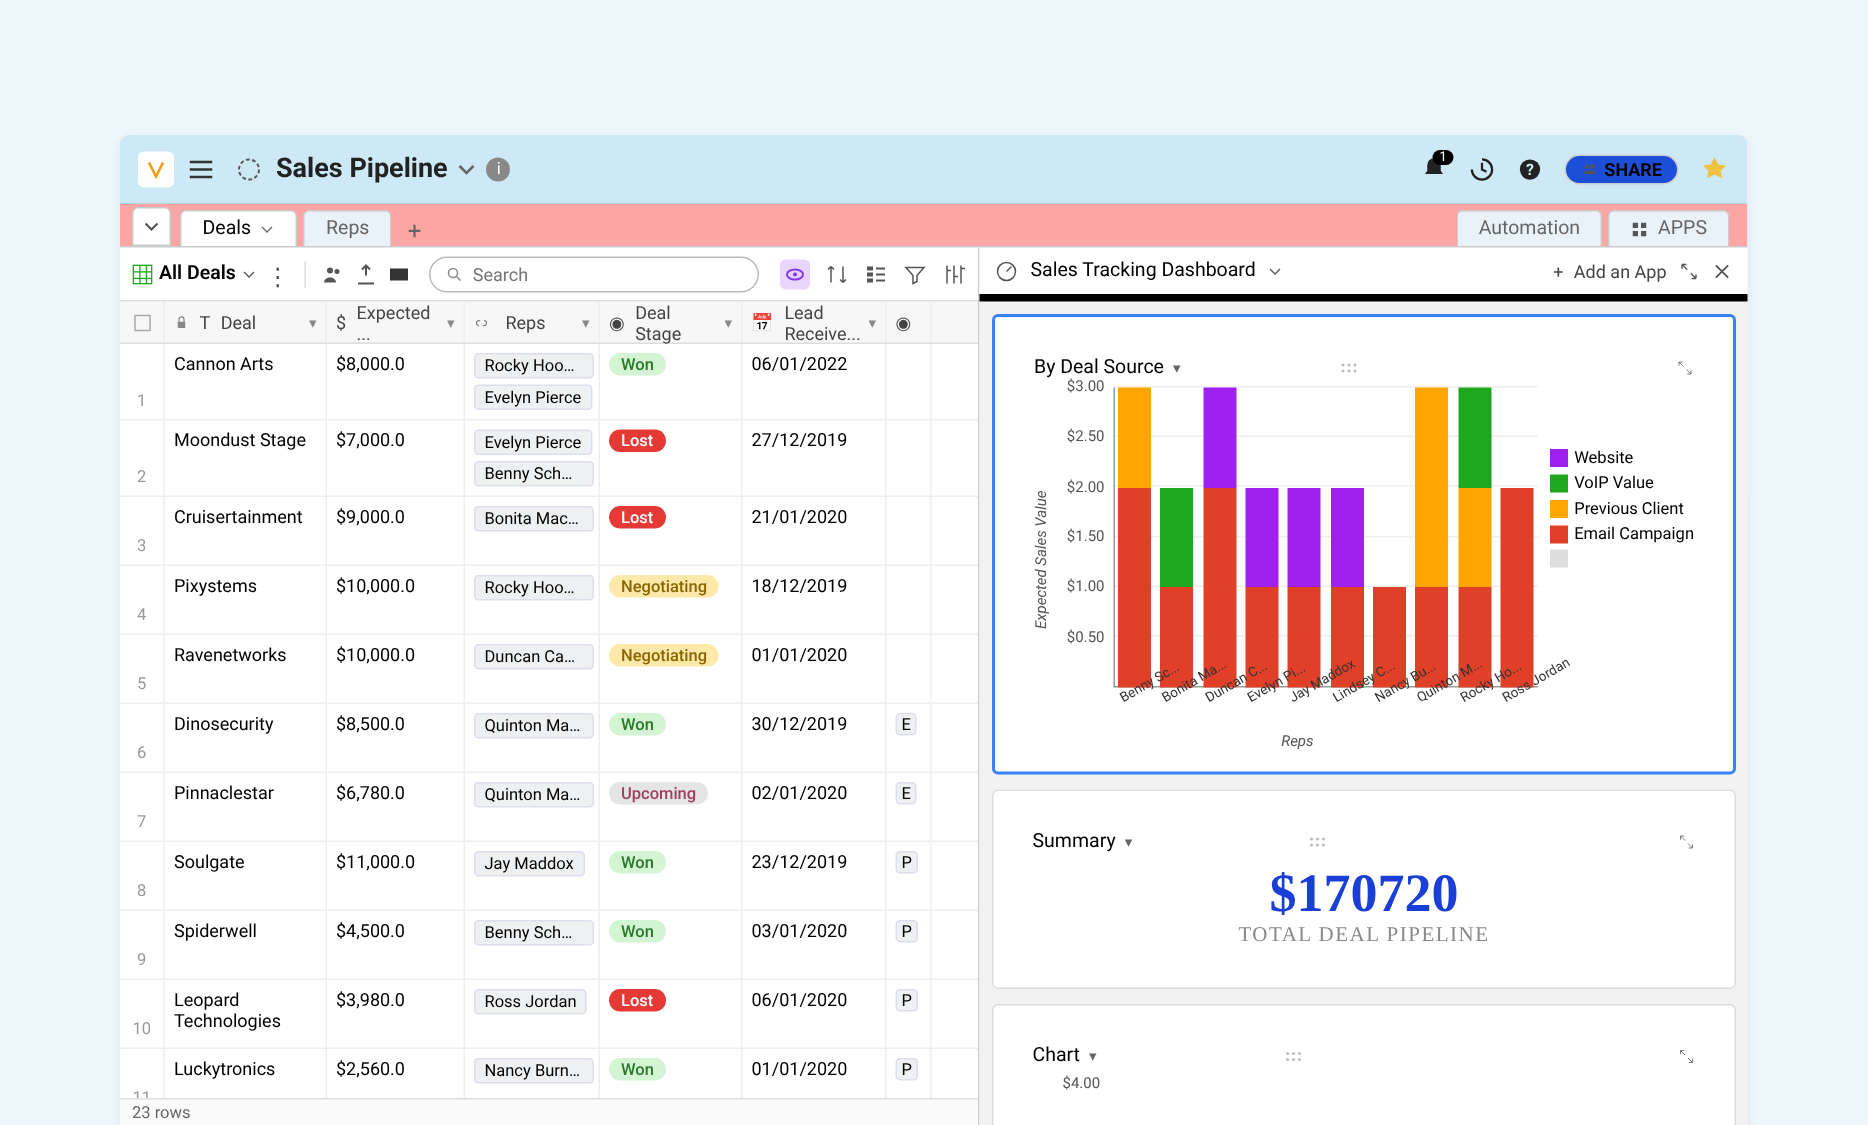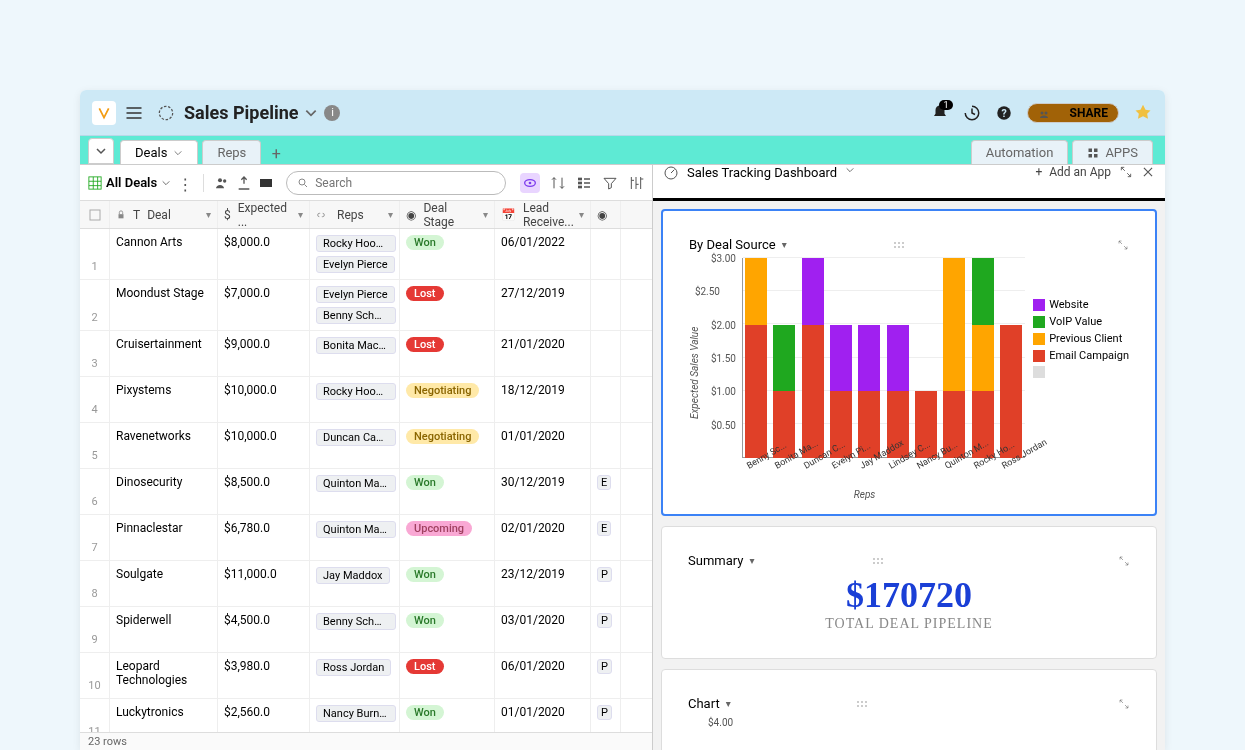--- a/index.html
+++ b/index.html
@@ -10,23 +10,23 @@
 .logo svg{width:14px;height:14px}
 .hamburger{width:20px;height:20px;cursor:pointer;margin-right:12px}
 .hamburger svg{width:100%;height:100%}
 .spinner-icon{width:20px;height:20px;margin-right:8px}
 .title{font-weight:700;font-size:18px;color:#222}
 .dropdown-caret{width:14px;height:14px;margin:0 6px}
 .info-icon{width:16px;height:16px;background:#888;border-radius:50%;color:#fff;font-size:11px;display:flex;align-items:center;justify-content:center}
 .topbar-right{margin-left:auto;display:flex;align-items:center;gap:14px}
 .bell-wrap{position:relative}
 .bell-badge{position:absolute;top:-4px;right:-4px;background:#000;color:#fff;font-size:9px;border-radius:8px;padding:0 4px}
-.share-btn{background:#a16207;border:1px solid #ccc;border-radius:12px;padding:2px 10px;font-size:12px;font-weight:700;display:flex;align-items:flex-end;gap:20px;cursor:pointer}
+.share-btn{background:#1d4ed8;border:1px solid #ccc;border-radius:12px;padding:2px 10px;font-size:12px;font-weight:700;display:flex;align-items:flex-start;gap:4px;cursor:pointer}
 .app-icon{width:20px;height:20px;border-radius:50%}
-.tabs-row{height:28px;display:flex;align-items:flex-end;background:#5eead4;padding:0 8px}
+.tabs-row{height:28px;display:flex;align-items:flex-end;background:#fca5a5;padding:0 8px}
 .expand-toggle{width:26px;height:26px;display:flex;align-items:center;justify-content:center;border:1px solid #ccc;background:#fff;border-radius:4px 4px 0 0;margin-right:6px;cursor:pointer}
 .tab{padding:4px 14px;background:#fff;border:1px solid #ccc;border-bottom:none;border-radius:4px 4px 0 0;font-size:13px;margin-right:4px;cursor:pointer;display:flex;align-items:center;gap:6px}
 .tab.inactive{background:#e8f2f8;color:#666}
 .add-tab{width:22px;height:22px;display:flex;align-items:center;justify-content:center;cursor:pointer;color:#666}
 .tabs-right{margin-left:auto;display:flex}
 .tabs-right .tab{border-radius:4px 4px 0 0}
 .main{flex:1;display:flex;overflow:hidden;border-top:1px solid #ccc}
 .left-pane{width:573px;display:flex;flex-direction:column;border-right:1px solid #ccc}
 .toolbar{height:36px;border-bottom:1px solid #ddd;display:flex;align-items:center;padding:0 8px;gap:6px}
 .view-sel{display:flex;align-items:center;gap:4px;font-size:13px;font-weight:600;cursor:pointer}
@@ -50,25 +50,25 @@
 .col .caret{margin-left:auto;font-size:10px;color:#888}
 .row{display:flex;border-bottom:1px solid #eee;font-size:12px;min-height:46px}
 .row .rownum-col{font-size:11px;color:#999;align-items:flex-end;padding-bottom:6px}
 .row .cell{border-right:1px solid #eee;padding:6px;display:flex;flex-direction:column;gap:4px;align-items:flex-start;justify-content:flex-start}
 .cell.col-exp{justify-content:flex-start}
 .rep-chip{background:#eef0f2;border:1px solid #dde;border-radius:3px;padding:1px 6px;font-size:11px;white-space:nowrap;overflow:hidden;text-overflow:ellipsis;max-width:80px}
 .stage-chip{border-radius:10px;padding:1px 8px;font-size:11px;font-weight:500}
 .stage-won{background:#d4f5d4;color:#2a7a2a}
 .stage-lost{background:#e53935;color:#fff}
 .stage-neg{background:#ffe9a8;color:#8a6500}
-.stage-up{background:#f9a8d4;color:#a04060}
+.stage-up{background:#e5e5e5;color:#a04060}
 .col-last .pill{background:#eef0f2;border:1px solid #dde;border-radius:3px;padding:0 3px;font-size:11px}
 .footer{height:18px;font-size:11px;color:#666;padding:2px 8px;border-top:1px solid #ddd;background:#fafafa}
 .right-pane{flex:1;display:flex;flex-direction:column;background:#f2f2f2}
-.right-header{height:36px;background:#fff;border-bottom:3px solid #000000;display:flex;align-items:flex-start;padding:0 10px;font-size:13px;gap:8px}
+.right-header{height:36px;background:#fff;border-bottom:5px solid #000000;display:flex;align-items:center;padding:0 10px;font-size:13px;gap:8px}
 .right-header .spacer{margin-left:auto}
 .add-app{font-size:12px;color:#444;cursor:pointer;display:flex;align-items:center;gap:4px}
 .card-area{flex:1;padding:8px;overflow:auto;display:flex;flex-direction:column;gap:10px}
 .card{background:#fff;border:1px solid #ddd;border-radius:4px;padding:26px}
 .card.active{border:2px solid #3b82f6}
 .card-head{display:flex;align-items:center;font-size:13px;margin-bottom:6px}
 .card-head .caret{margin-left:6px;font-size:10px;color:#666}
 .handle{margin:0 auto;width:14px;height:8px}
 .expand-card{margin-left:auto;cursor:pointer}
 .chart-wrap{display:flex}
@@ -497,21 +497,21 @@
               </span>
           </div>
           <div class="chart-wrap">
             <div class="chart-axis-label">Expected Sales Value</div>
             <div class="chart-grid">
               <div id="yticks-container">
                   <div class="ytick" style="top: calc(72.4638%); left: 36px;">$0.50</div>
                   <div class="ytick" style="top: calc(57.971%); left: 36px;">$1.00</div>
                   <div class="ytick" style="top: calc(43.4783%); left: 36px;">$1.50</div>
                   <div class="ytick" style="top: calc(28.9855%); left: 36px;">$2.00</div>
-                  <div class="ytick" style="top: calc(14.4928%); left: 20px;">$2.50</div>
+                  <div class="ytick" style="top: calc(14.4928%); left: 36px;">$2.50</div>
                   <div class="ytick" style="top: calc(0%); left: 36px;">$3.00</div>
                 </div>
               <div class="chart-plot" id="plot-area">
                   <div class="gridline" style="bottom: 16.6667%;"></div>
                   <div class="gridline" style="bottom: 33.3333%;"></div>
                   <div class="gridline" style="bottom: 50%;"></div>
                   <div class="gridline" style="bottom: 66.6667%;"></div>
                   <div class="gridline" style="bottom: 83.3333%;"></div>
                   <div class="gridline" style="bottom: 100%;"></div>
                 </div>

